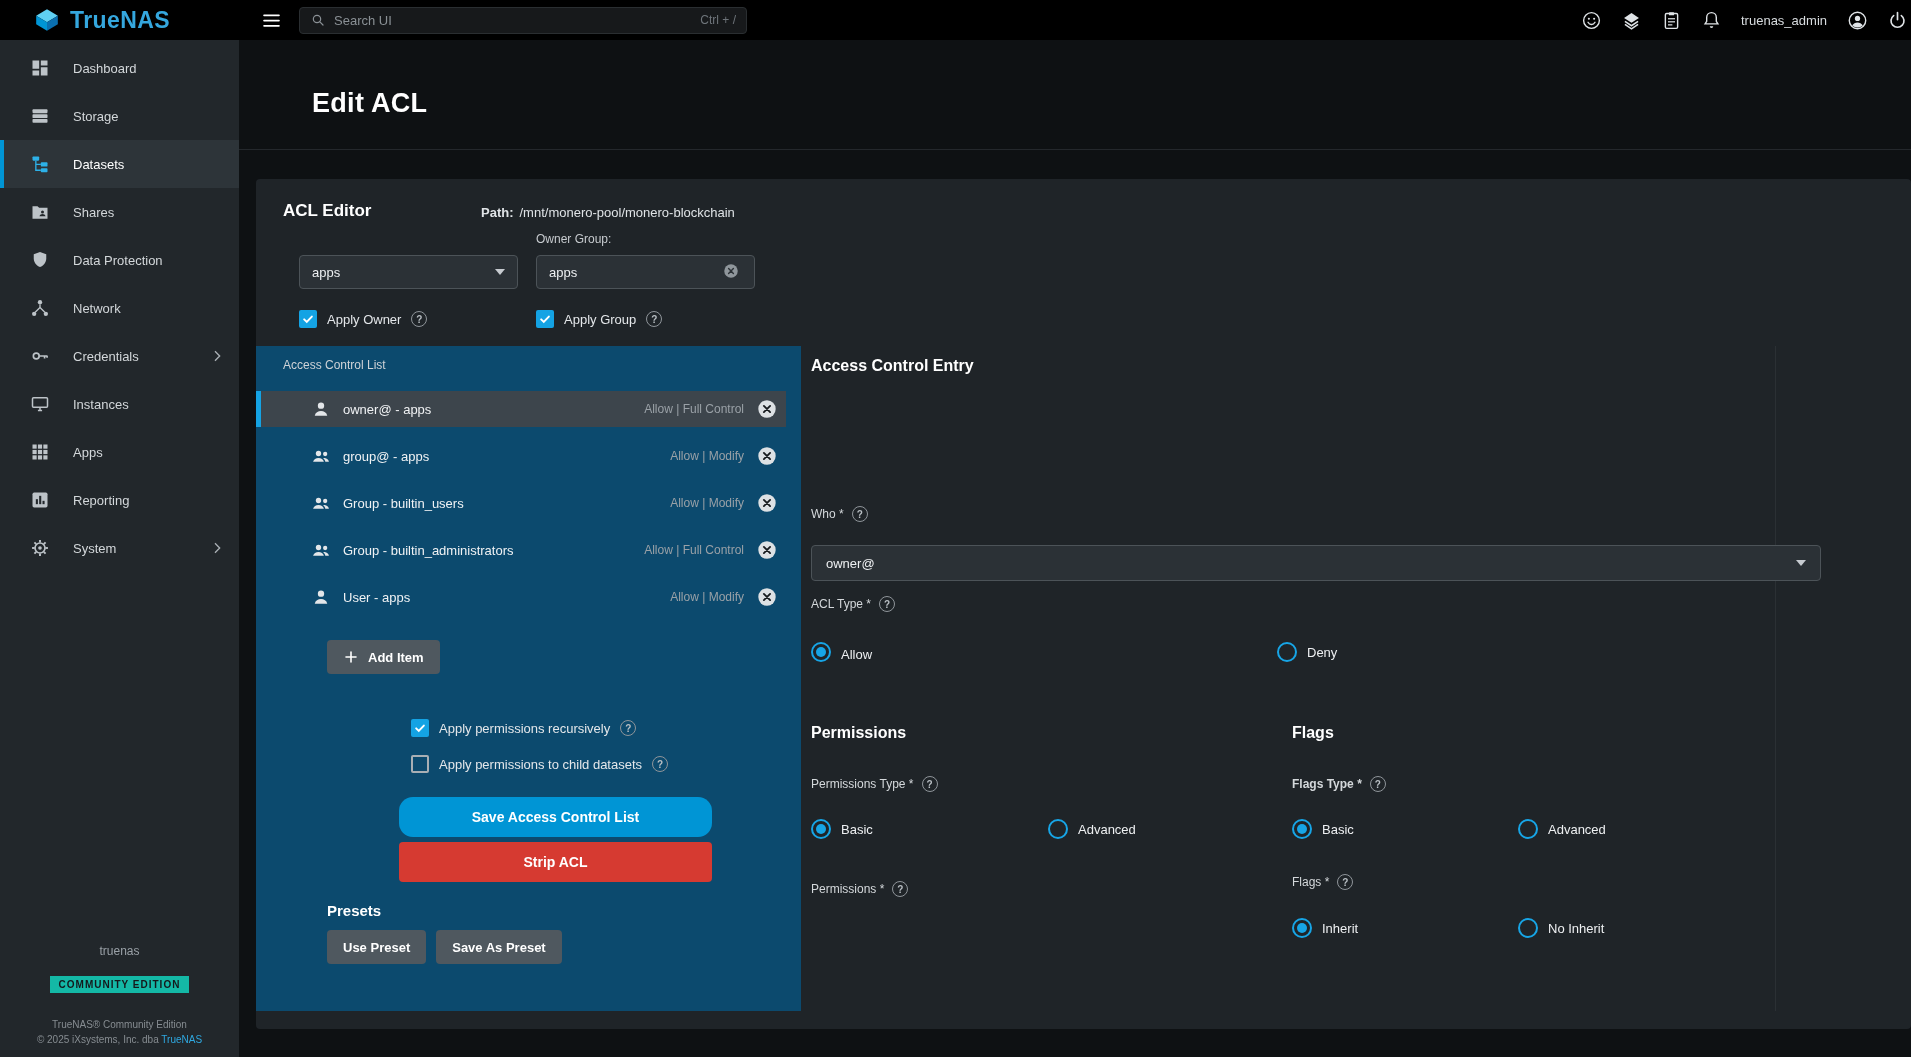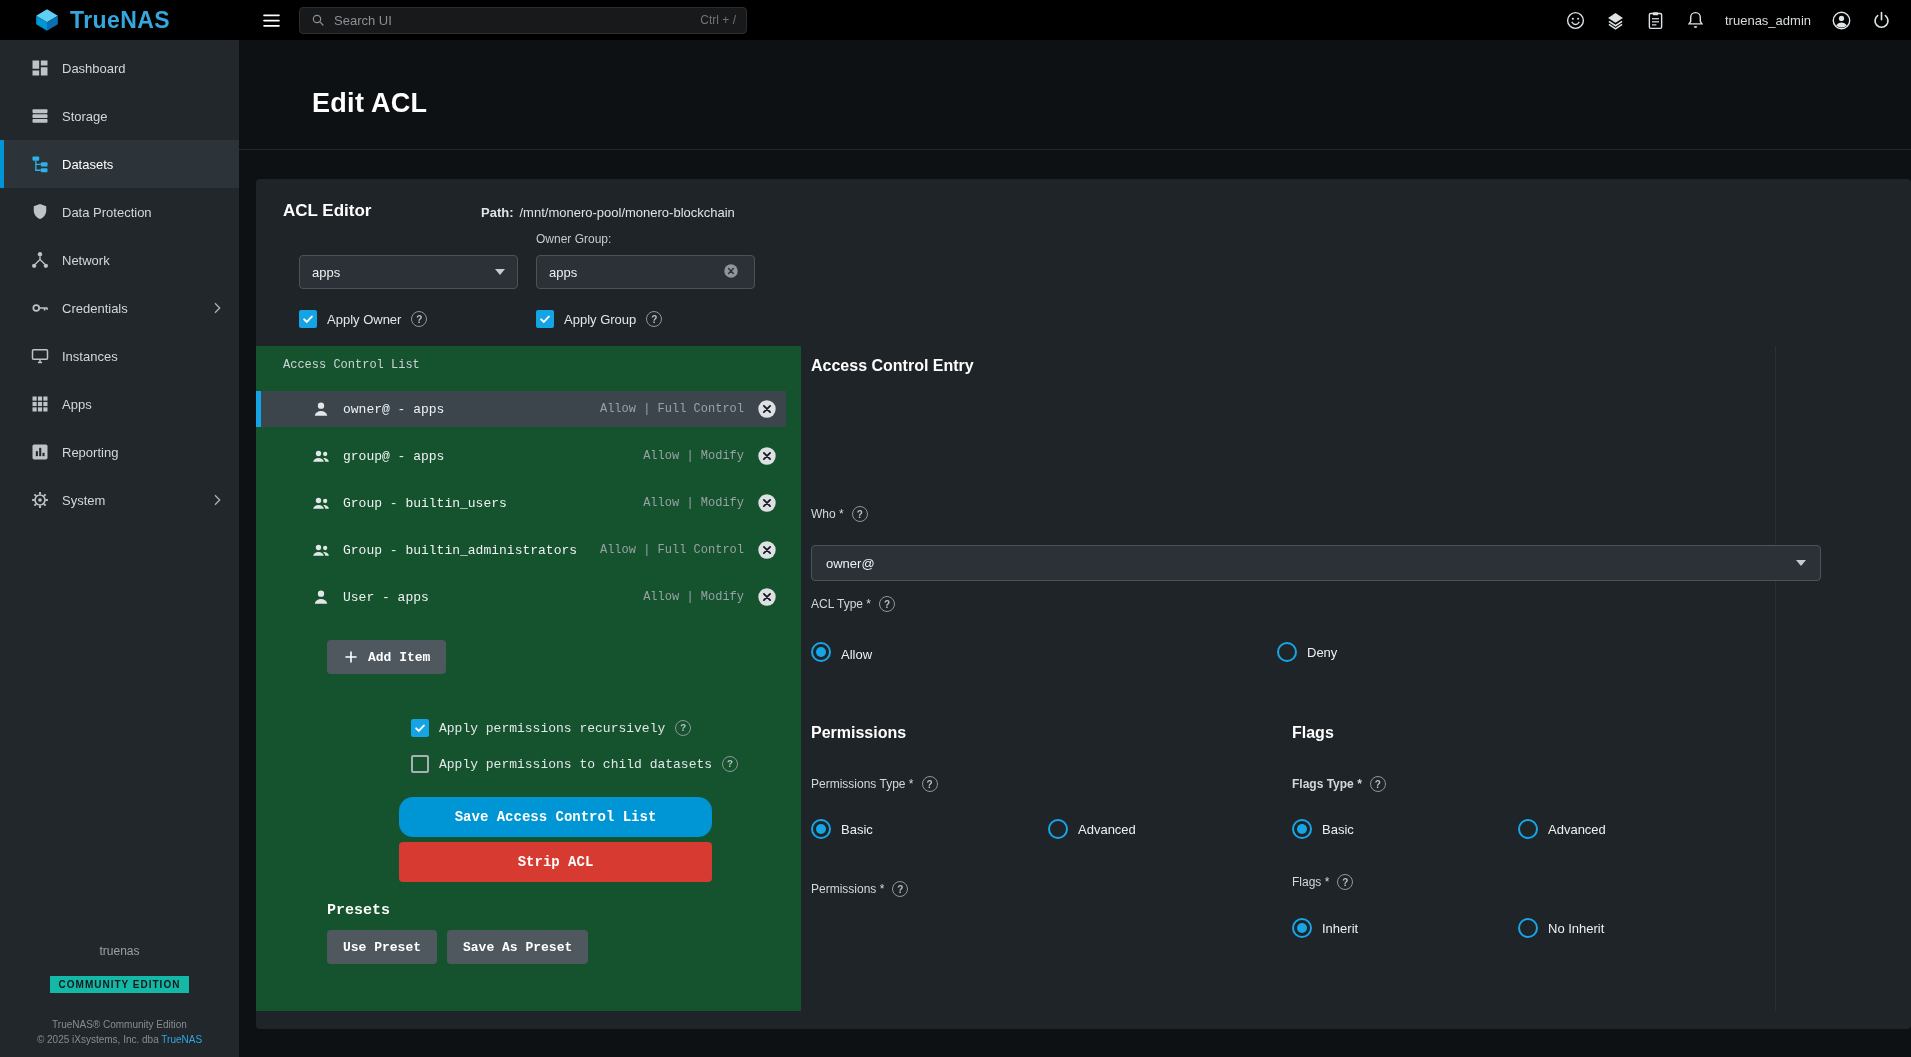--- a/index.html
+++ b/index.html
@@ -12,30 +12,30 @@
   .logo { width:239px; flex-shrink:0; display:flex; align-items:center; gap:10px; padding-left:34px; cursor:pointer; }
   .logo-text { font-size:23px; font-weight:bold; color:#35a7de; letter-spacing:.4px; }
   .icon-btn { background:none; border:none; width:28px; height:28px; display:flex; align-items:center; justify-content:center; cursor:pointer; color:#dfe3e6; }
   .icon-btn svg { width:21px; height:21px; }
   .hamburger { margin-left:18px; }
   .search { margin-left:14px; width:448px; height:27px; background:#17191b; border:1px solid #2a2e31; border-radius:4px;
             display:flex; align-items:center; padding:0 10px; gap:8px; cursor:text; }
   .search svg { width:16px; height:16px; flex-shrink:0; }
   .search-placeholder { flex:1; font-size:13px; color:#8a9095; }
   .search-hint { font-size:12px; color:#6e747a; }
-  .topbar-right { margin-left:auto; display:flex; align-items:center; gap:12px; padding-right:16px; }
+  .topbar-right { margin-left:auto; display:flex; align-items:center; gap:12px; padding-right:0; }
   .username { font-size:13px; color:#d8dcdf; margin:0 4px; }
 
   
   .layout { display:flex; height:1017px; }
 
   
   .sidebar { width:239px; flex-shrink:0; background:#22272b; position:relative; }
   .nav { padding-top:4px; }
-  .nav-item { height:48px; display:flex; align-items:center; gap:12px; padding-left:26px; padding-right:14px;
+  .nav-item { height:48px; display:flex; align-items:center; gap:23px; padding-left:26px; padding-right:14px;
               border-left:4px solid transparent; color:#d3d7da; font-size:13px; cursor:pointer; }
   .nav-item .nav-icon { width:20px; height:20px; color:#bdc3c8; display:flex; }
   .nav-item .nav-icon svg { width:20px; height:20px; }
   .nav-item.active { background:#2d3439; border-left-color:#0095d5; color:#fff; }
   .nav-item.active .nav-icon { color:#2db1e8; }
   .nav-chevron { margin-left:auto; width:16px; height:16px; color:#aab0b5; }
   .nav-chevron svg { width:16px; height:16px; }
 
   .sidebar-footer { position:absolute; left:0; right:0; bottom:12px; text-align:center; }
   .hostname { font-size:12px; color:#9aa1a7; margin-bottom:16px; }
@@ -73,21 +73,21 @@
   .help { width:16px; height:16px; border:1.5px solid #8f959a; border-radius:50%; color:#b9bfc4; font-size:10px; font-weight:bold;
           display:inline-flex; align-items:center; justify-content:center; cursor:pointer; flex-shrink:0; }
   .help::after { content:"?"; }
   .hdr-check-1 { position:absolute; left:43px; top:131px; }
   .hdr-check-2 { position:absolute; left:280px; top:131px; }
 
   
   .card-body { display:flex; height:665px; }
 
   
-  .acl-panel { width:545px; flex-shrink:0; background:#14532d;font-family:Liberation Mono, monospace; }
+  .acl-panel { width:545px; flex-shrink:0; background:#0c4a6e; }
   .panel-title { padding:12px 0 0 27px; font-size:12px; color:#cfd3d7; }
   .acl-rows { margin-top:19px; }
   .acl-row { height:36px; margin:0 15px 11px 0; display:flex; align-items:center; gap:12px;
              border-left:5px solid transparent; padding:0 8px 0 50px; cursor:pointer; }
   .acl-row.selected { background:#3d454c; border-left-color:#14a3e4; }
   .row-icon { width:20px; height:20px; color:#e3e6e9; flex-shrink:0; display:flex; }
   .row-icon svg { width:20px; height:20px; }
   .acl-name { font-size:13px; color:#f0f2f4; white-space:nowrap; }
   .acl-perm { margin-left:auto; font-size:12px; color:#9aa1a7; white-space:nowrap; }
   .cancel-btn { background:none; border:none; width:22px; height:22px; padding:0; cursor:pointer; display:flex; flex-shrink:0; }
@@ -261,20 +261,30 @@
             <svg viewBox="0 0 24 24">
               <g fill="currentColor">
                 <rect x="3" y="3" width="8" height="5" rx="1"></rect>
                 <rect x="13" y="10" width="8" height="5" rx="1"></rect>
                 <rect x="13" y="17" width="8" height="5" rx="1"></rect>
               </g>
               <path d="M7 8v11.5h6M7 12.5h6" stroke="currentColor" stroke-width="1.6" fill="none"></path>
             </svg>
           </span>
         <span>Datasets</span>
+      </div>
+      <div class="nav-item">
+        <span class="nav-icon">
+            <svg viewBox="0 0 24 24">
+              <path d="M3 5h6l2 2h10v13H3Z" fill="currentColor"></path>
+              <circle cx="15" cy="12" r="1.8" fill="#22272b"></circle>
+              <path d="M11.3 17c.6-1.7 2-2.5 3.7-2.5s3.1.8 3.7 2.5Z" fill="#22272b"></path>
+            </svg>
+          </span>
+        <span>Shares</span>
       </div>
       <div class="nav-item">
         <span class="nav-icon">
             <svg viewBox="0 0 24 24">
               <path d="M12 2.5 19.5 5v5.2c0 4.6-3.2 8.9-7.5 10.3C7.7 19.1 4.5 14.8 4.5 10.2V5Z" fill="currentColor"></path>
             </svg>
           </span>
         <span>Data Protection</span>
       </div>
       <div class="nav-item">

